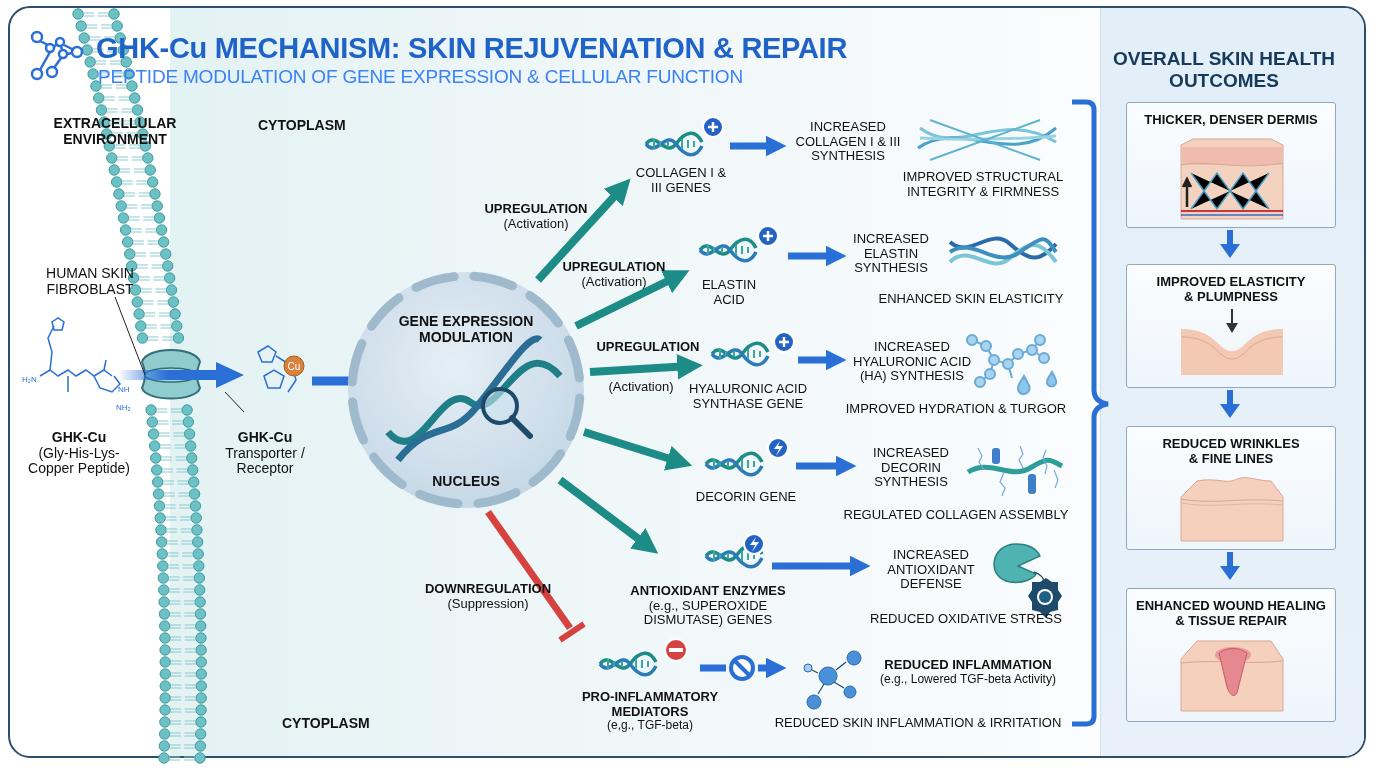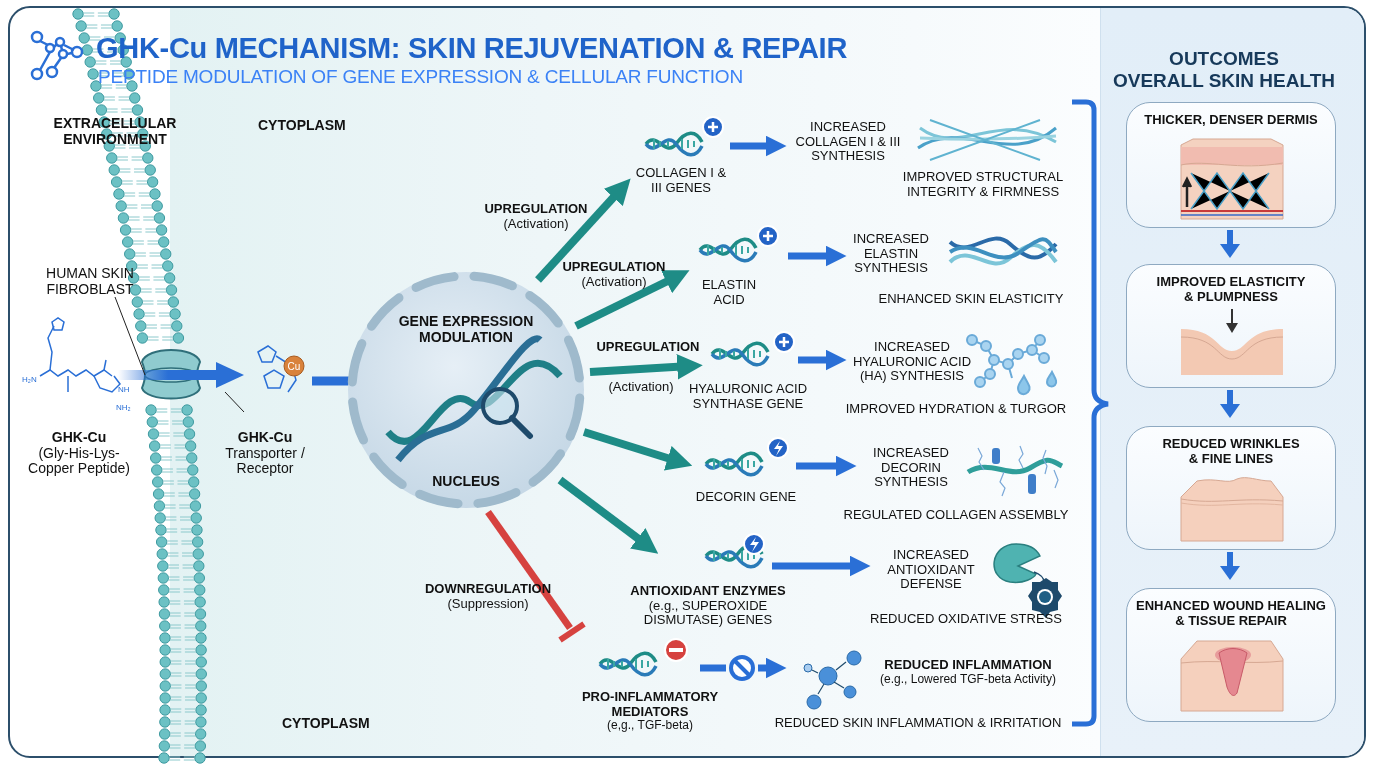--- a/index.html
+++ b/index.html
@@ -11,21 +11,21 @@
   .right-panel { position: absolute; left: 1090px; top: 0; width: 268px; height: 752px; background: linear-gradient(180deg,#e2eef8,#e8f1f9); border-left: 1px solid #cfe0ee; }
   svg.overlay { position: absolute; left: 0; top: 0; }
   .t { position: absolute; text-align: center; line-height: 1.12; }
   .b { font-weight: 700; }
   .title { position: absolute; left: 96px; top: 32px; font-size: 29px; font-weight: 700; color: #1f63c9; letter-spacing: -0.3px; white-space: nowrap; }
   .subtitle { position: absolute; left: 98px; top: 66px; font-size: 19px; color: #3b82f6; white-space: nowrap; letter-spacing: -0.2px; }
   .logo { position: absolute; left: 30px; top: 30px; }
   .lbl-lg { font-size: 14px; font-weight: 700; }
   .lbl-md { font-size: 13px; font-weight: 400; }
   .panel-title { position: absolute; left: 1090px; top: 48px; width: 268px; text-align: center; font-size: 19px; font-weight: 700; color: #17395a; line-height: 1.15; }
-  .card { position: absolute; left: 1126px; width: 210px; background: linear-gradient(180deg,#fbfdff,#eef5fb); border: 1.5px solid #8ea9c1; border-radius: 24px; }
+  .card { position: absolute; left: 1126px; width: 210px; background: linear-gradient(180deg,#fbfdff,#eef5fb); border: 1.5px solid #8ea9c1; border-radius: 3px; }
   .card .ct { position: absolute; left: 0; top: 10px; width: 100%; text-align: center; font-size: 13px; font-weight: 700; line-height: 1.15; }
 </style>
 </head>
 <body>
 
 <div class="frame">
   <div class="cyto-bg"></div>
   <div class="right-panel"></div>
 </div>
 
@@ -598,22 +598,22 @@
   <div>IMPROVED STRUCTURAL</div>
     <div>INTEGRITY &amp; FIRMNESS</div>
 </div>
 <div class="t lbl-md" style="left:866px;top:292px;width:210px;">ENHANCED SKIN ELASTICITY</div>
 <div class="t lbl-md" style="left:836px;top:402px;width:240px;">IMPROVED HYDRATION &amp; TURGOR</div>
 <div class="t lbl-md" style="left:836px;top:508px;width:240px;">REGULATED COLLAGEN ASSEMBLY</div>
 <div class="t lbl-md" style="left:856px;top:612px;width:220px;">REDUCED OXIDATIVE STRESS</div>
 <div class="t lbl-md" style="left:760px;top:716px;width:316px;">REDUCED SKIN INFLAMMATION &amp; IRRITATION</div>
 
 <div class="panel-title">
-  <div>OUTCOMES</div>
-    <div>OVERALL SKIN HEALTH</div>
+  <div>OVERALL SKIN HEALTH</div>
+    <div>OUTCOMES</div>
 </div>
 
 <div class="card" style="top:102px;height:126px;">
   <div class="ct">THICKER, DENSER DERMIS</div>
   <svg style="position:absolute;left:50px;top:34px" width="110" height="84" viewBox="0 0 110 84">
     <path d="M4,8 L16,2 L94,2 L106,8 L106,82 L4,82 z" fill="#f4d2c0" stroke="#d6a893"></path>
     <rect x="4" y="10" width="102" height="18" fill="#f1bcb0"></rect>
     <path d="M4,28 C30,22 60,34 106,26" stroke="#d6a893" fill="none"></path>
     <g stroke="#4aa1c9" stroke-width="1.5">
         <path d="M14,72 L40,36 L66,72 L92,36 M14,36 L40,72 L66,36 L92,72"></path>

